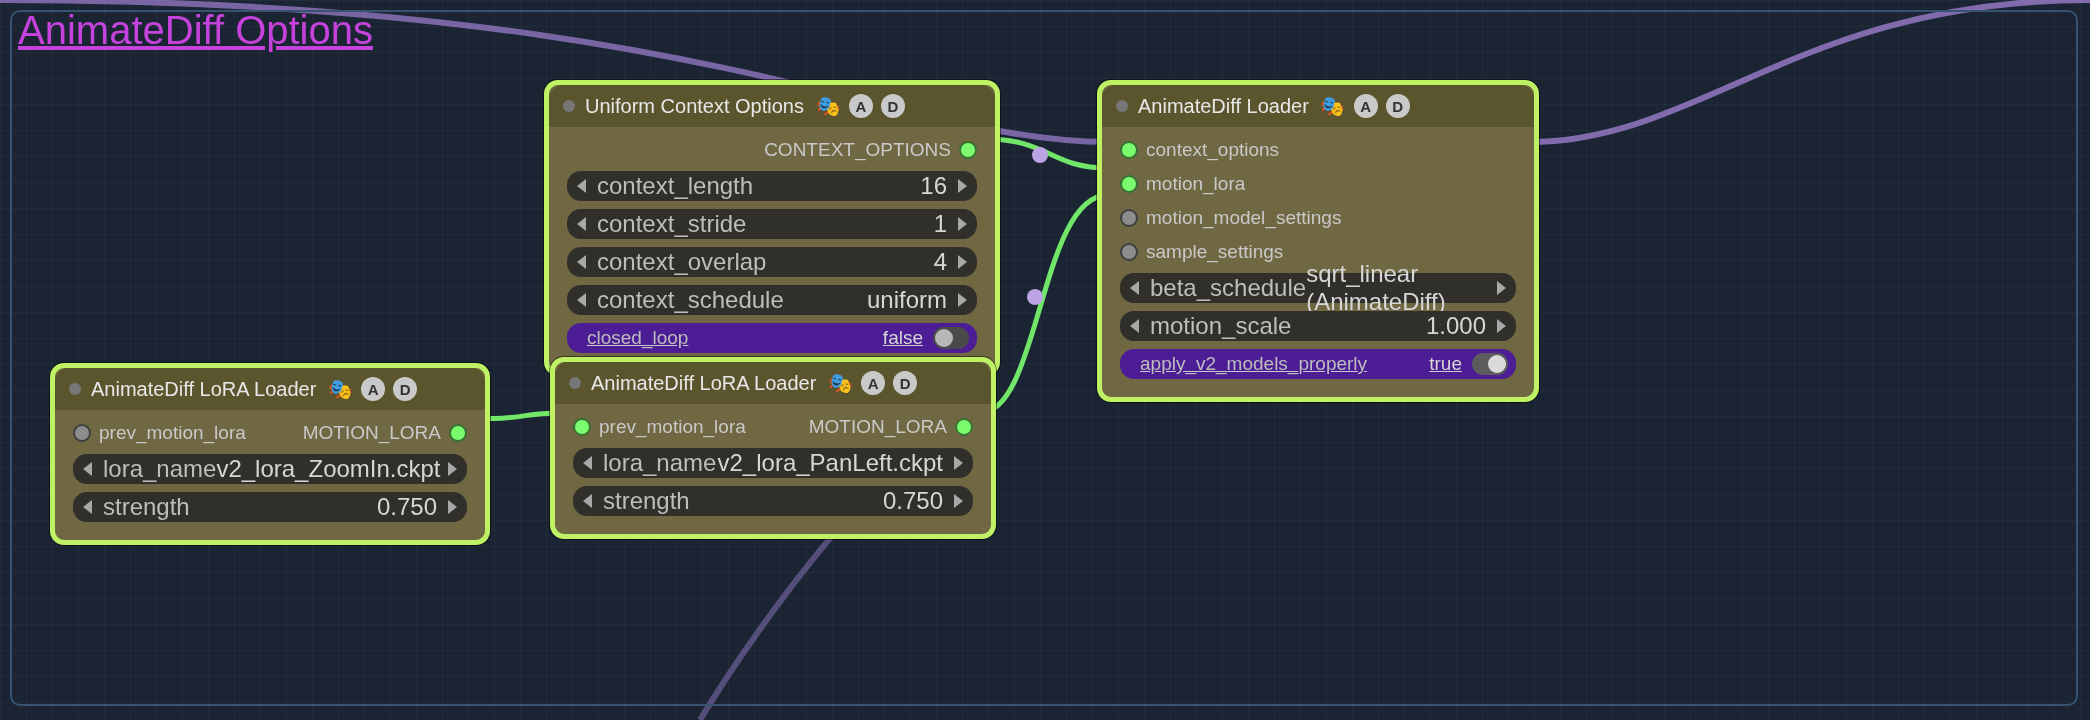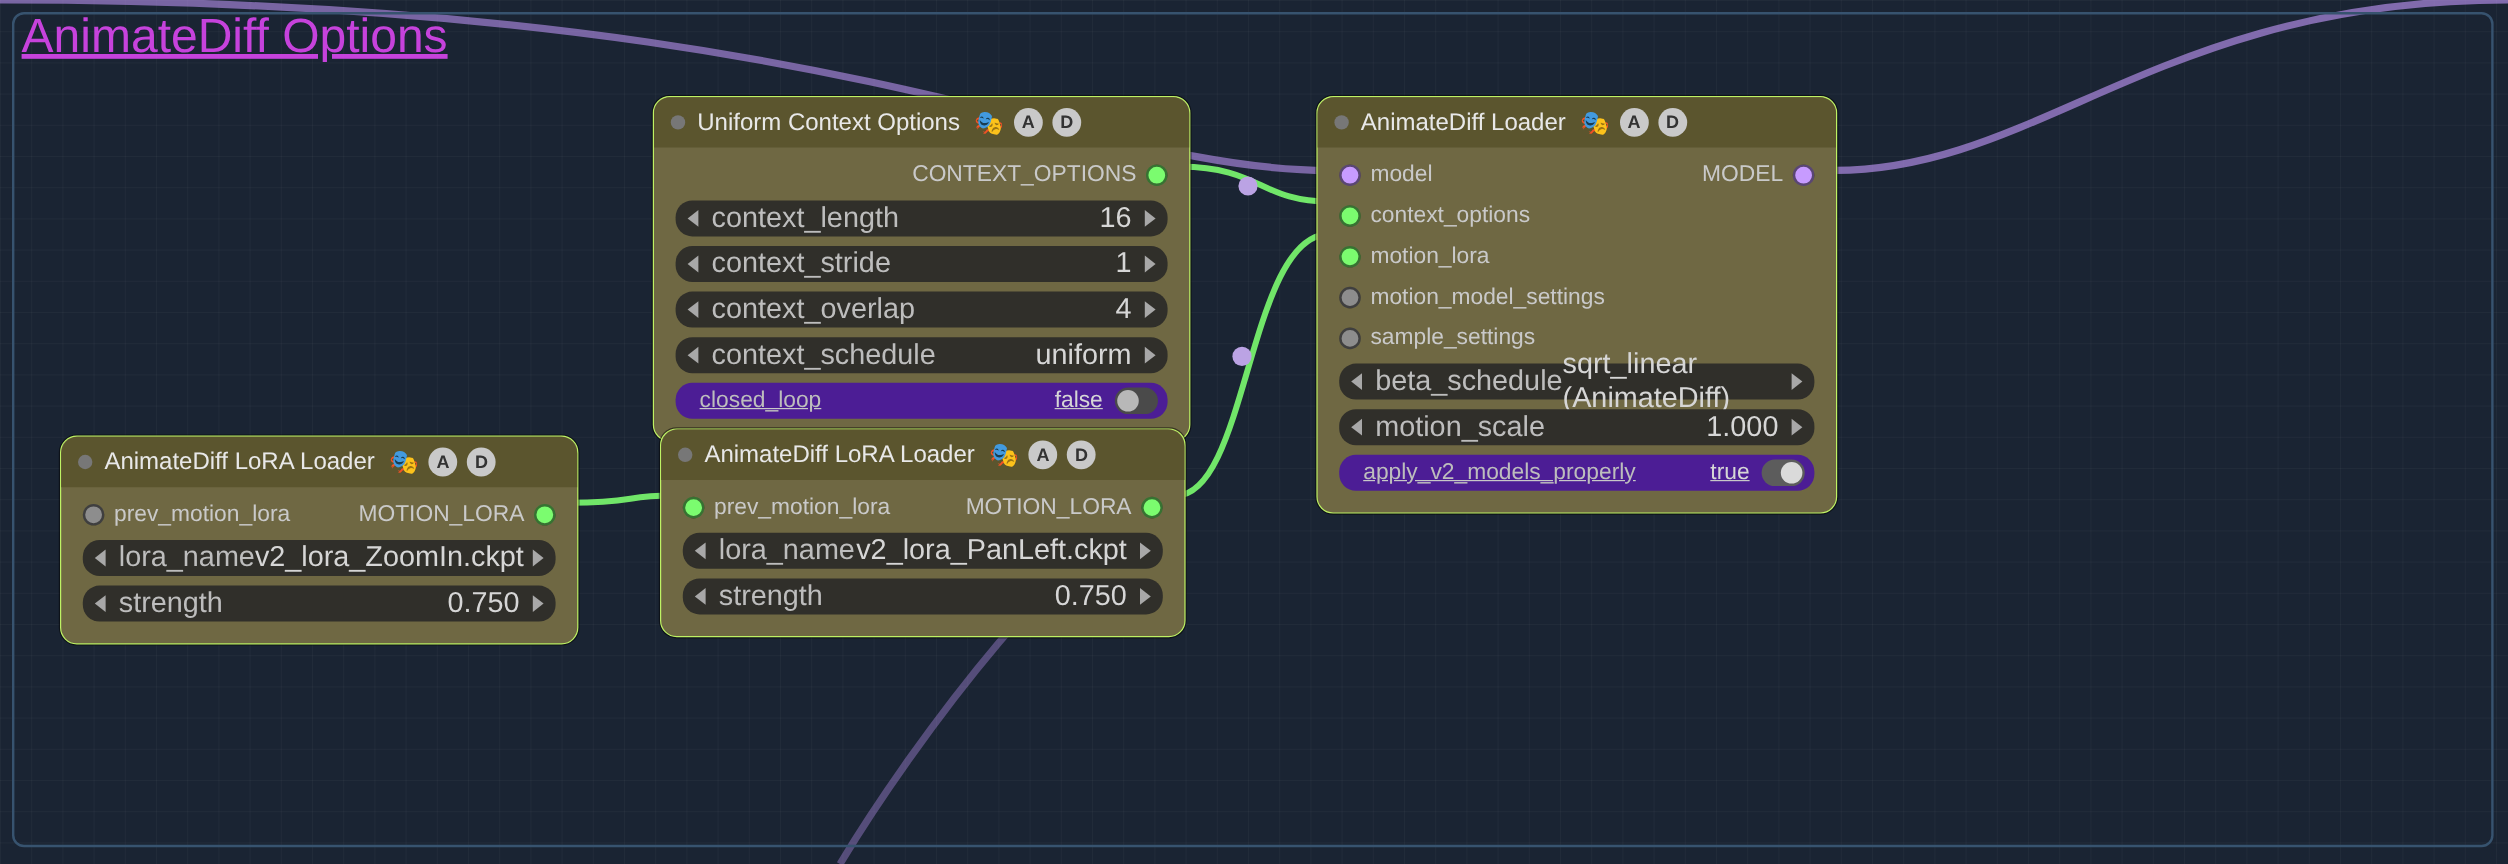--- a/index.html
+++ b/index.html
@@ -44,21 +44,21 @@
   svg.wires {
     position: absolute;
     inset: 0;
     width: 2090px;
     height: 720px;
     pointer-events: none;
   }
   .node {
     position: absolute;
     background: #6f6843;
-    border: 1px solid #bef264;
+    border: 5px solid #bef264;
     border-radius: 14px;
     box-shadow: 0 0 0 1px rgba(0,0,0,0.5);
   }
   .titlebar {
     height: 42px;
     border-radius: 14px 14px 0 0;
     display: flex;
     align-items: center;
     padding: 0 14px;
     gap: 10px;
@@ -223,30 +223,20 @@
 <div class="node" style="left:1097px; top:80px; width:432px;">
   <div class="titlebar">
     <span class="collapse-dot"></span>
     <span class="title-text">AnimateDiff Loader</span>
     <span class="badge-emoji">🎭</span>
     <span class="badge-pill">A</span>
     <span class="badge-pill">D</span>
   </div>
   <div class="body">
     <div class="io-row">
-      <span class="io-left">
-          <span class="port-inline" style="background:#c79bff"></span>
-          <span>model</span>
-        </span>
-      <span class="io-right">
-          <span>MODEL</span>
-          <span class="port-inline" style="background:#c79bff"></span>
-        </span>
-    </div>
-    <div class="io-row">
         <span class="io-left">
           <span class="port-inline" style="background:#7bfc6f"></span>
           <span>context_options</span>
         </span>
       </div>
     <div class="io-row">
         <span class="io-left">
           <span class="port-inline" style="background:#7bfc6f"></span>
           <span>motion_lora</span>
         </span>

